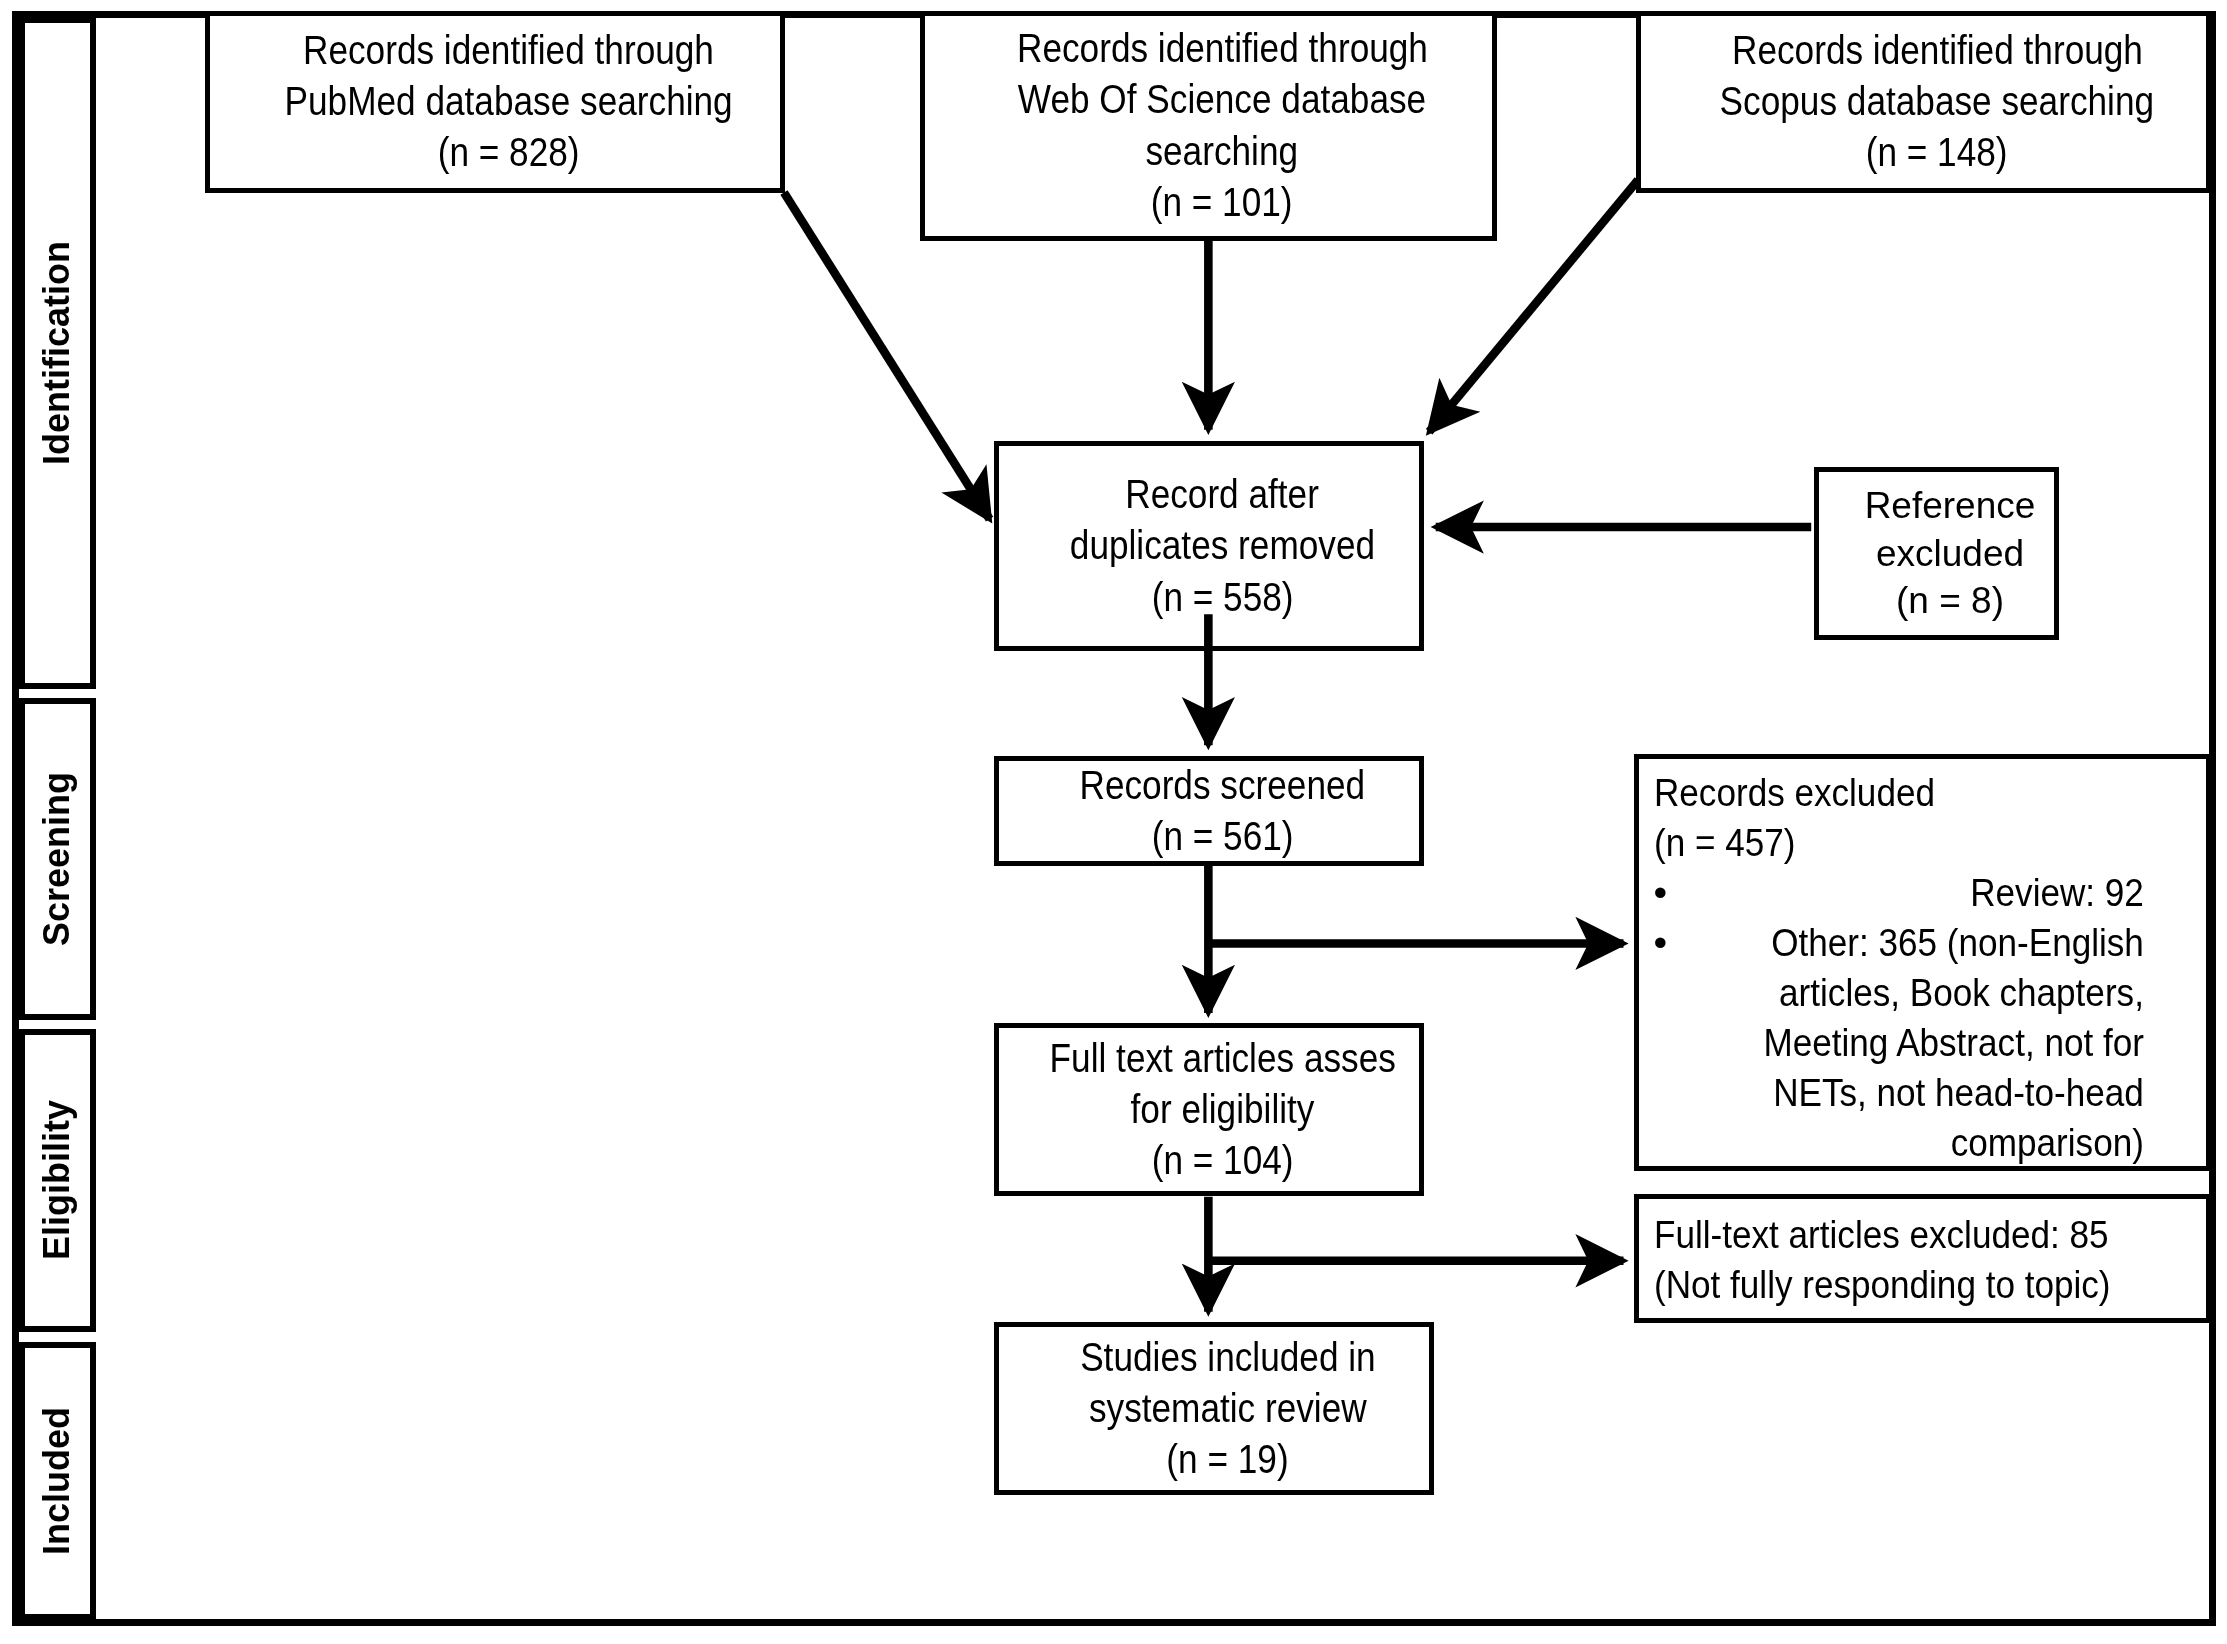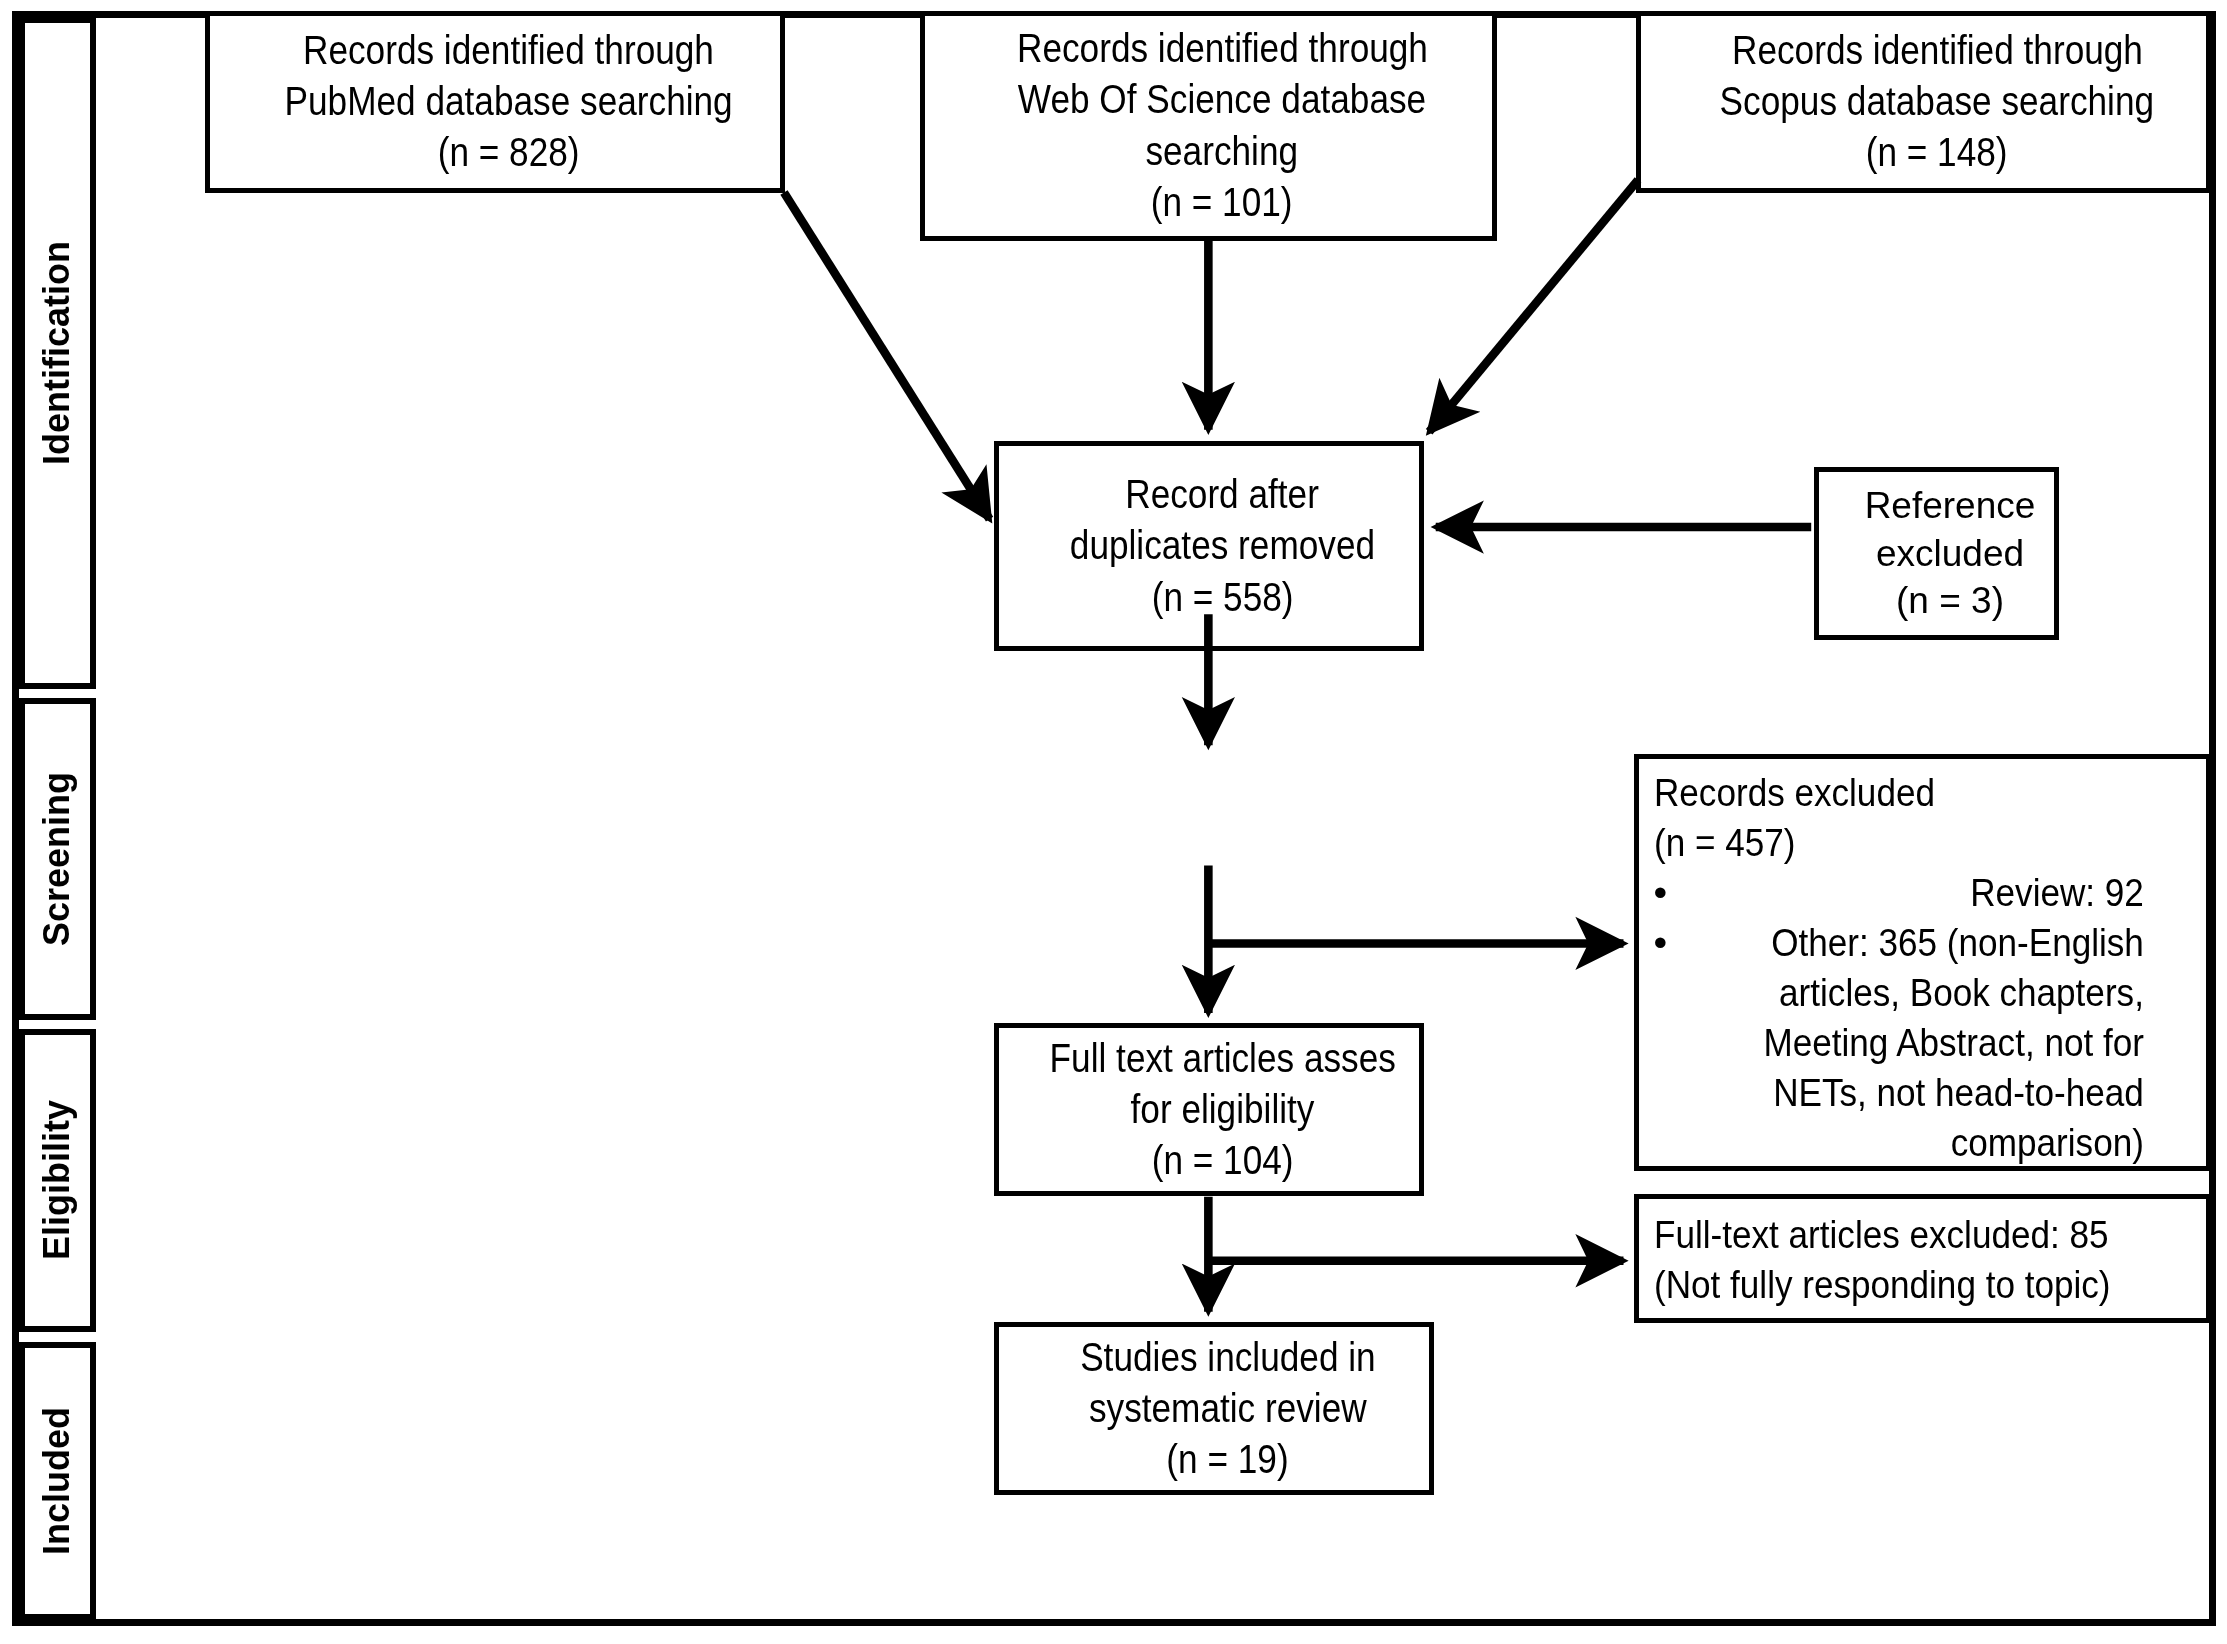--- a/index.html
+++ b/index.html
@@ -128,23 +128,27 @@
 
   <div class="fbox" style="left:994px;top:441px;width:430px;height:210px;">
     <span class="ln narrow">Record after</span>
     <span class="ln narrow">duplicates removed</span>
     <span class="ln narrow">(n = 558)</span>
   </div>
 
   <div class="fbox" style="left:1814px;top:439px;width:245px;height:173px;font-size:37px;margin-top:28px;">
     <span class="ln">Reference</span>
     <span class="ln">excluded</span>
-    <span class="ln">(n = 3)</span>
-  </div>
-
+    <span class="ln">(n = 8)</span>
+  </div>
+
+  <div class="fbox" style="left:994px;top:756px;width:430px;height:110px;">
+    <span class="ln narrow">Records screened</span>
+    <span class="ln narrow">(n = 561)</span>
+  </div>
 
   <div class="fbox left-align" style="left:1634px;top:754px;width:577px;height:417px;font-size:39px;">
     <span class="ln narrow-left">Records excluded</span>
     <span class="ln narrow-left">(n = 457)</span>
     <div class="bullet-row">
       <span class="bullet-dot">•</span>
       <span class="bullet-txt narrow-left">Review: 92</span>
     </div>
     <div class="bullet-row">
       <span class="bullet-dot">•</span>

